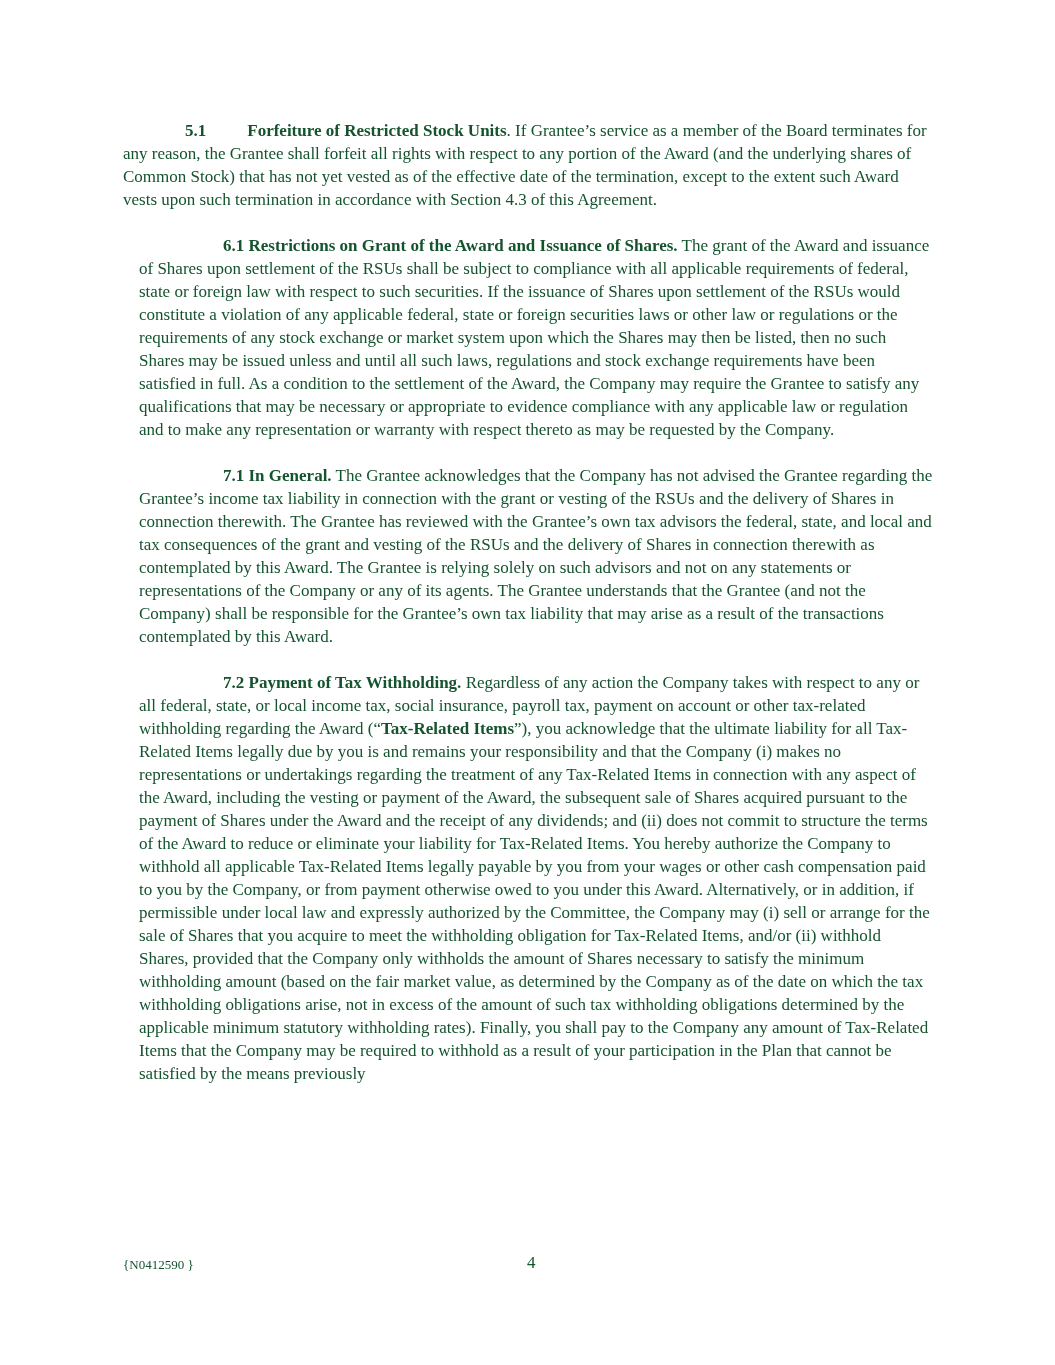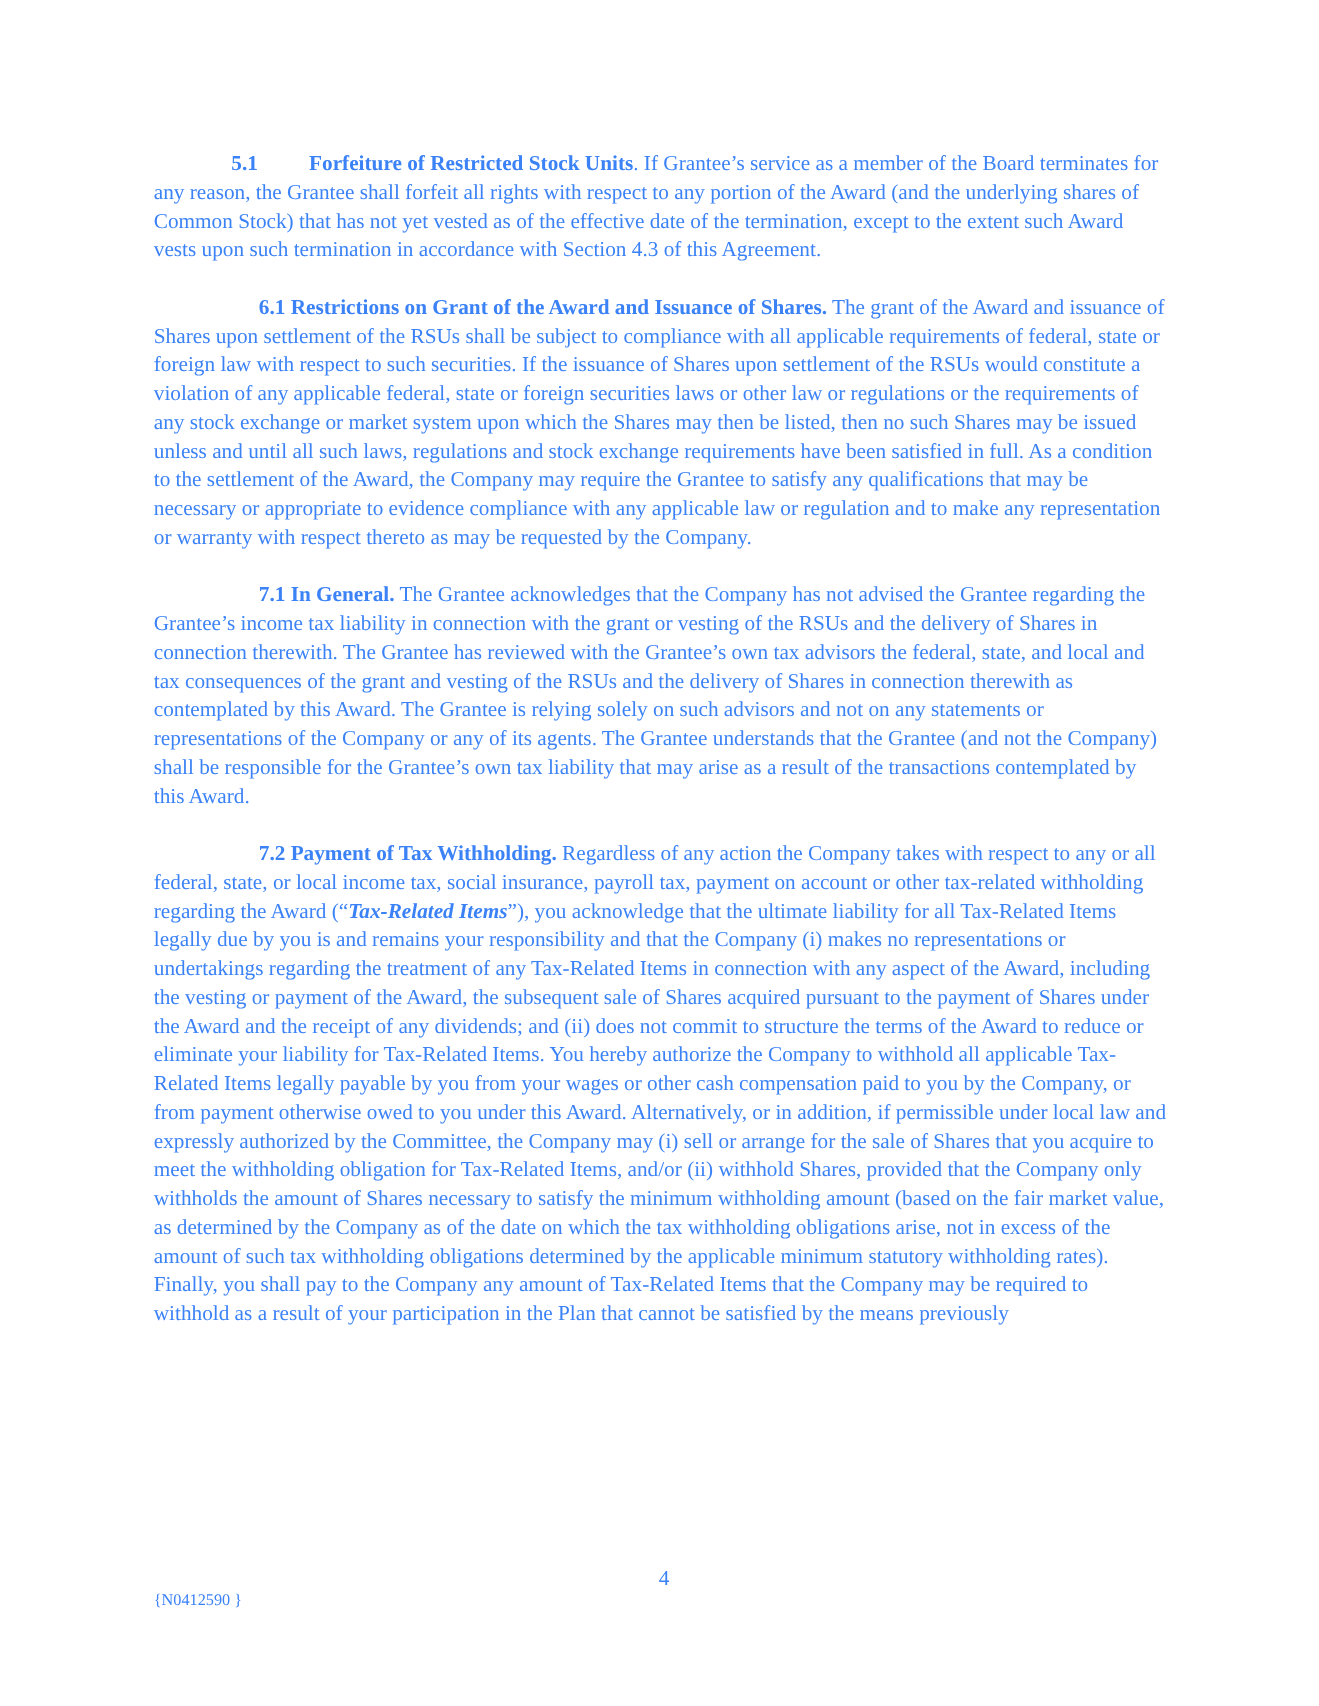--- a/index.html
+++ b/index.html
@@ -3,55 +3,54 @@
 <meta charset="utf-8">
 <style>
   html, body { margin: 0; padding: 0; background: #e8e8e8; }
   .page {
     position: relative;
     width: 1055px;
     height: 1365px;
     margin: 0 auto;
     background: #ffffff;
     font-family: "Liberation Serif", serif;
-    color: #3b82f6;
+    color: #14532d;
     overflow: hidden;
   }
   .content {
     position: absolute;
     top: 119px;
     left: 123px;
     width: 810px;
     font-size: 17px;
     line-height: 23px;
     text-align: left;
   }
   p { margin: 0 0 23px 0; }
   .indent-body { text-indent: 62px; }
   .indent-h    { text-indent: 45px; }
-  .indent-sub  { text-indent: 84px; }
+  .indent-sub  { text-indent: 84px; margin-left: 16px; }
   .tab { display: inline-block; width: 41px; }
   b, .bold { font-weight: bold; }
   .sc { font-variant: small-caps; letter-spacing: 0.3px; }
   .ul { text-decoration: underline; }
-  .bi { font-weight: bold; font-style: italic; }
+  .bi { font-weight: bold; }
   .footer {
     position: absolute;
     top: 1253px;
     left: 123px;
     right: 125px;
     height: 24px;
   }
   .footer-id {
     position: absolute;
     left: 0;
     top: 4px;
     font-size: 13px;
     line-height: 16px;
-    margin-top: 15px;
   }
   .page-num {
     position: absolute;
     left: 404px; 
     top: 0;
     font-size: 17px;
   }
 </style>
 </head>
 <body>

